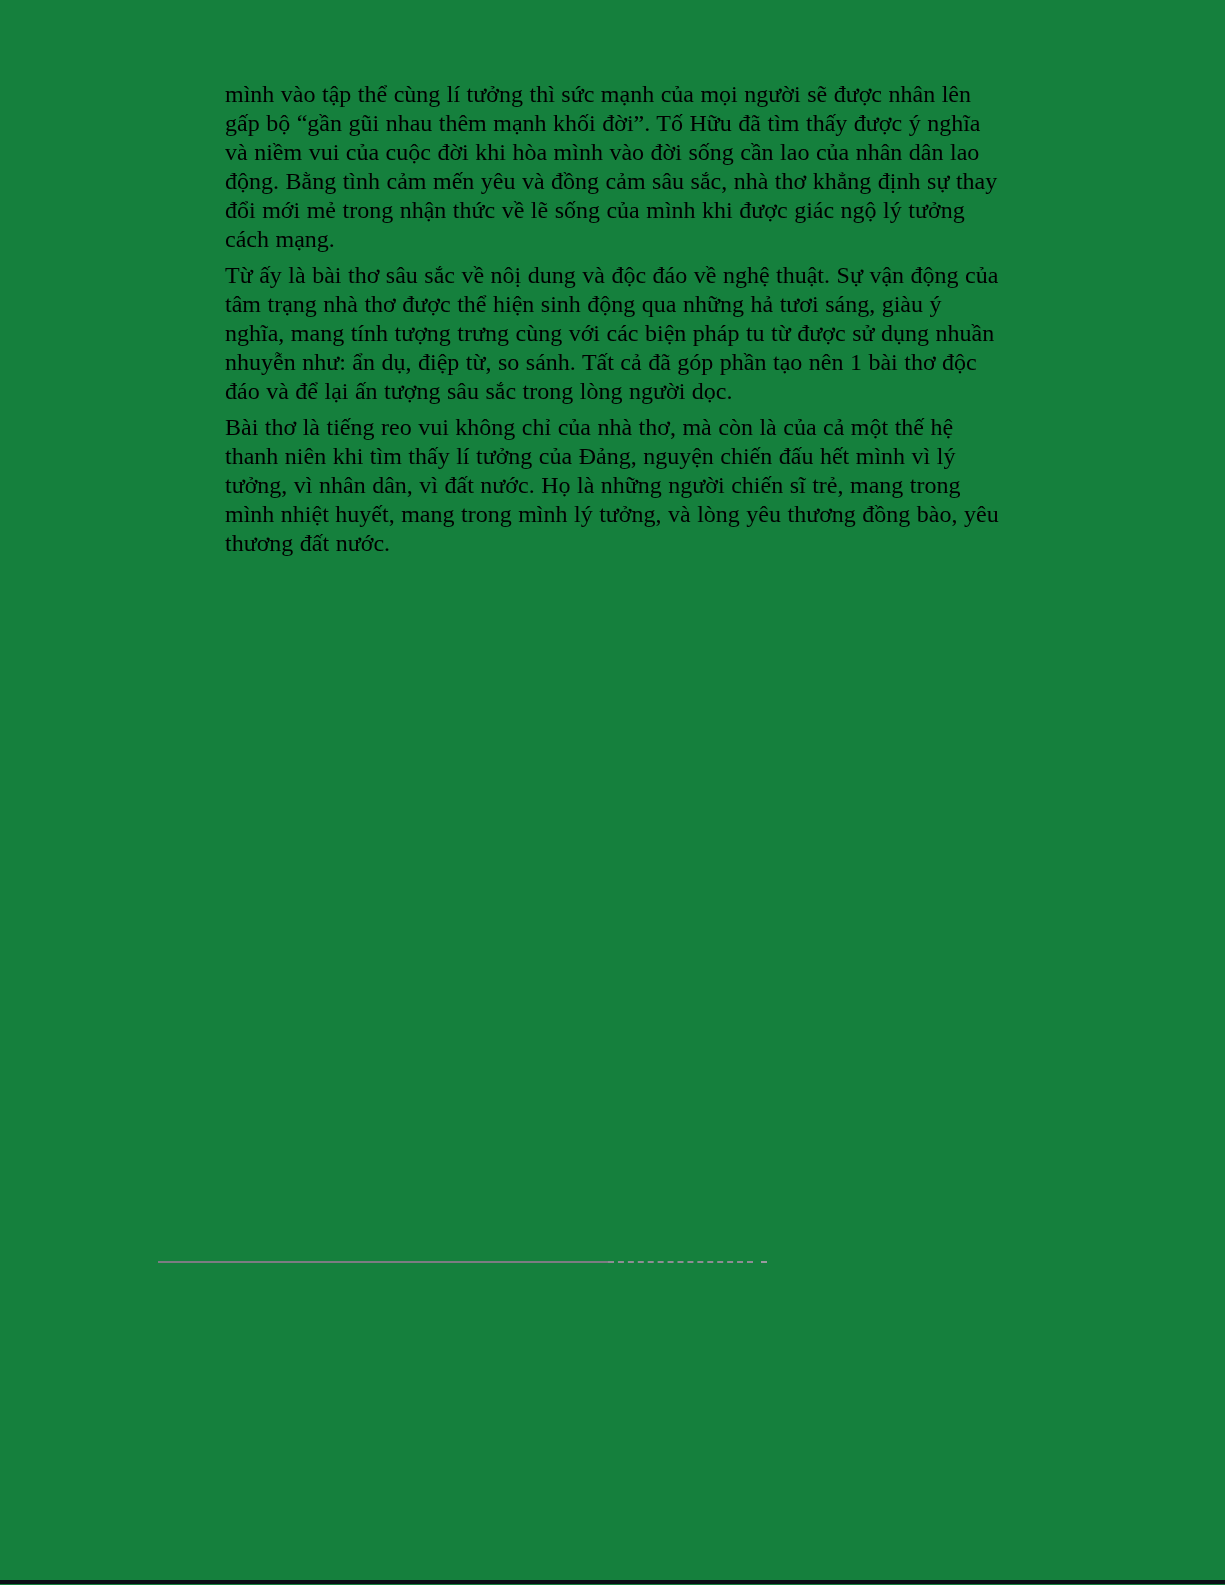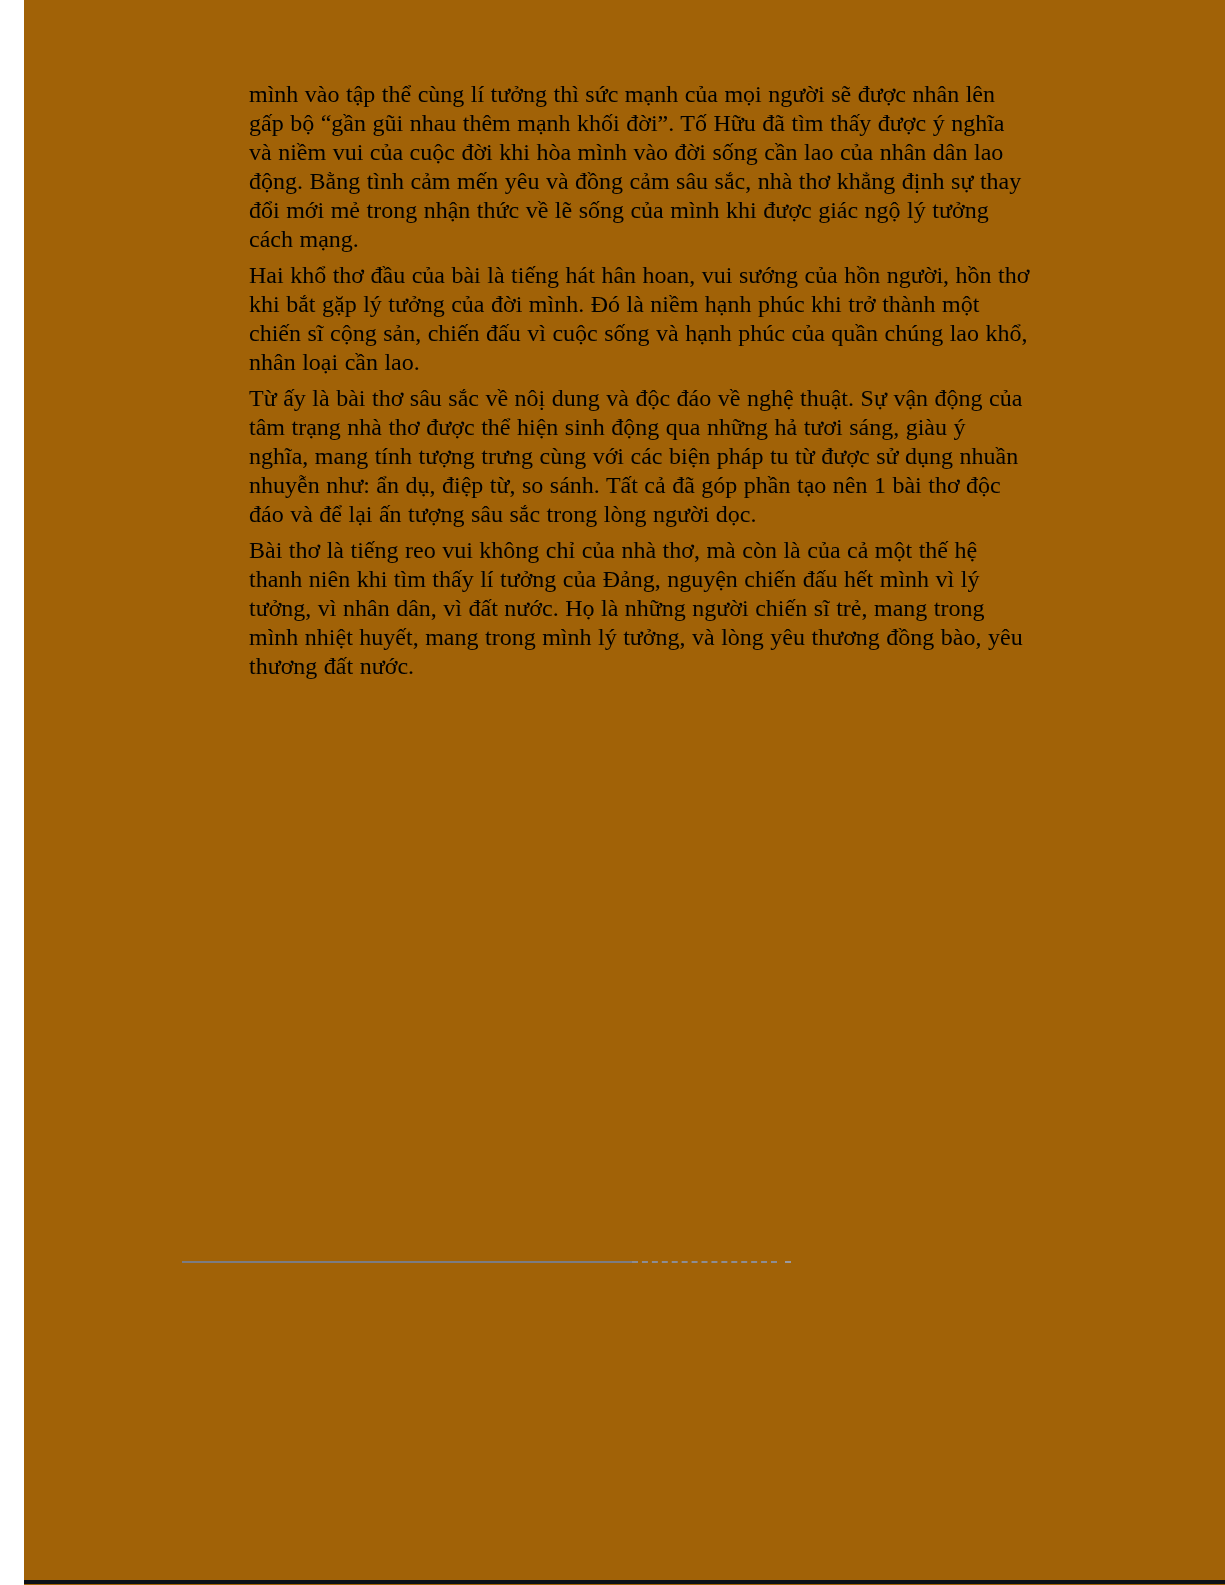--- a/index.html
+++ b/index.html
@@ -10,22 +10,21 @@
     width: 1225px;
     height: 1585px;
     background: #ffffff;
     position: relative;
     overflow: hidden;
     font-family: "Liberation Serif", "DejaVu Serif", serif;
   }
   .page {
     position: absolute;
     inset: 0;
-    background: #a16207;
-    margin-left: 24px;
+    background: #15803d;
   }
   .text-block {
     position: absolute;
     left: 225px;
     top: 80px;
     width: 782px;
   }
   .text-block p {
     margin: 0 0 7px 0;
     font-size: 24px;
@@ -74,21 +73,20 @@
     background: #0d1017;
   }
 </style>
 </head>
 <body>
 
 <div class="page">
 
   <div class="text-block">
     <p>mình vào tập thể cùng lí tưởng thì sức mạnh của mọi người sẽ được nhân lên gấp bộ “gần gũi nhau thêm mạnh khối đời”. Tố Hữu đã tìm thấy được ý nghĩa và niềm vui của cuộc đời khi hòa mình vào đời sống cần lao của nhân dân lao động. Bằng tình cảm mến yêu và đồng cảm sâu sắc, nhà thơ khẳng định sự thay đổi mới mẻ trong nhận thức về lẽ sống của mình khi được giác ngộ lý tưởng cách mạng.</p>
-    <p>Hai khổ thơ đầu của bài là tiếng hát hân hoan, vui sướng của hồn người, hồn thơ khi bắt gặp lý tưởng của đời mình. Đó là niềm hạnh phúc khi trở thành một chiến sĩ cộng sản, chiến đấu vì cuộc sống và hạnh phúc của quần chúng lao khổ, nhân loại cần lao.</p>
     <p>Từ ấy là bài thơ sâu sắc về nôị dung và độc đáo về nghệ thuật. Sự vận động của tâm trạng nhà thơ được thể hiện sinh động qua những hả tươi sáng, giàu ý nghĩa, mang tính tượng trưng cùng với các biện pháp tu từ được sử dụng nhuần nhuyễn như: ẩn dụ, điệp từ, so sánh. Tất cả đã góp phần tạo nên 1 bài thơ độc đáo và để lại ấn tượng sâu sắc trong lòng người dọc.</p>
     <p>Bài thơ là tiếng reo vui không chỉ của nhà thơ, mà còn là của cả một thế hệ thanh niên khi tìm thấy lí tưởng của Đảng, nguyện chiến đấu hết mình vì lý tưởng, vì nhân dân, vì đất nước. Họ là những người chiến sĩ trẻ, mang trong mình nhiệt huyết, mang trong mình lý tưởng, và lòng yêu thương đồng bào, yêu thương đất nước.</p>
   </div>
 
   <div class="footnote-separator">
     <div class="sep-solid"></div>
     <div class="sep-dashed"></div>
     <div class="sep-dot"></div>
   </div>
 

